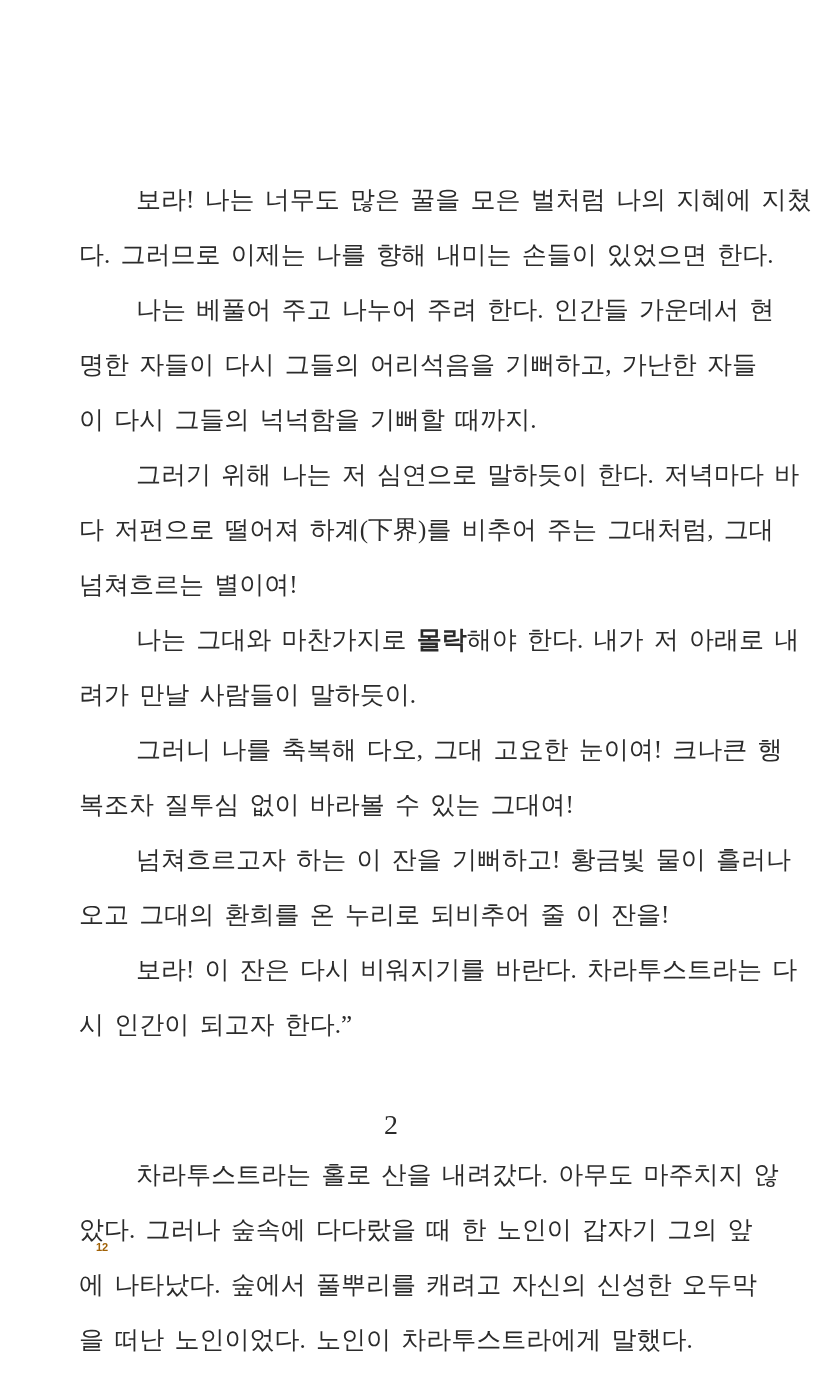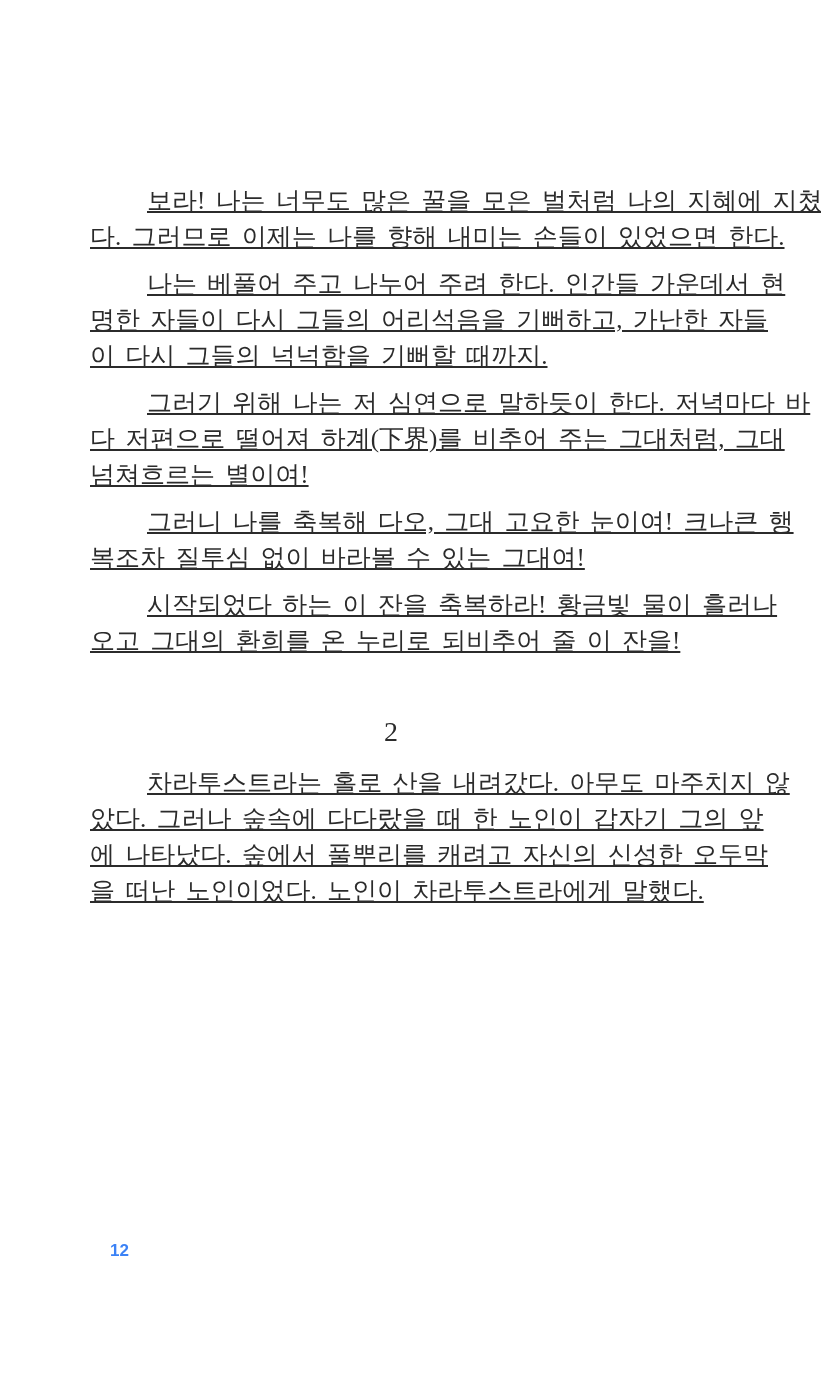--- a/index.html
+++ b/index.html
@@ -16,75 +16,78 @@
     font-family: "Liberation Serif", "DejaVu Serif", serif;
   }
   .text-block {
     position: absolute;
     left: 79px;
     top: 172px;
     width: 624px;
     color: #2b2b2b;
   }
   .para {
-    margin: 11px;
+    margin: 0;
     font-size: 25px;
-    line-height: 36px;
+    line-height: 55px;
     text-indent: 57px;
     white-space: pre;
     word-spacing: 4px;
     font-weight: 400;
-    text-decoration: underline;
   }
   .para b {
     font-weight: 700;
   }
   .section-heading {
     margin: 50px 0 0 0;
     font-size: 28px;
     line-height: 45px;
     text-align: center;
     font-weight: 400;
     color: #2b2b2b;
   }
   .page-number {
     position: absolute;
-    left: 110px;
+    left: 96px;
     top: 1241px;
     font-family: "Liberation Sans", "DejaVu Sans", sans-serif;
-    font-size: 17px;
+    font-size: 11px;
     font-weight: 700;
-    color: #3b82f6;
+    color: #a16207;
   }
 </style>
 </head>
 <body>
 
 <div class="page">
 
   <div class="text-block">
 
     <p class="para">보라! 나는 너무도 많은 꿀을 모은 벌처럼 나의 지혜에 지쳤
 다. 그러므로 이제는 나를 향해 내미는 손들이 있었으면 한다.</p>
 
     <p class="para">나는 베풀어 주고 나누어 주려 한다. 인간들 가운데서 현
 명한 자들이 다시 그들의 어리석음을 기뻐하고, 가난한 자들
 이 다시 그들의 넉넉함을 기뻐할 때까지.</p>
 
     <p class="para">그러기 위해 나는 저 심연으로 말하듯이 한다. 저녁마다 바
 다 저편으로 떨어져 하계(下界)를 비추어 주는 그대처럼, 그대
 넘쳐흐르는 별이여!</p>
 
+    <p class="para"><span>나는 그대와 마찬가지로 </span><b>몰락</b><span>해야 한다. 내가 저 아래로 내
+려가 만날 사람들이 말하듯이.</span></p>
 
     <p class="para">그러니 나를 축복해 다오, 그대 고요한 눈이여! 크나큰 행
 복조차 질투심 없이 바라볼 수 있는 그대여!</p>
 
-    <p class="para">시작되었다 하는 이 잔을 축복하라! 황금빛 물이 흘러나
+    <p class="para">넘쳐흐르고자 하는 이 잔을 기뻐하고! 황금빛 물이 흘러나
 오고 그대의 환희를 온 누리로 되비추어 줄 이 잔을!</p>
 
+    <p class="para">보라! 이 잔은 다시 비워지기를 바란다. 차라투스트라는 다
+시 인간이 되고자 한다.”</p>
 
 
     <h2 class="section-heading">2</h2>
 
     <p class="para">차라투스트라는 홀로 산을 내려갔다. 아무도 마주치지 않
 았다. 그러나 숲속에 다다랐을 때 한 노인이 갑자기 그의 앞
 에 나타났다. 숲에서 풀뿌리를 캐려고 자신의 신성한 오두막
 을 떠난 노인이었다. 노인이 차라투스트라에게 말했다.</p>
 
 

